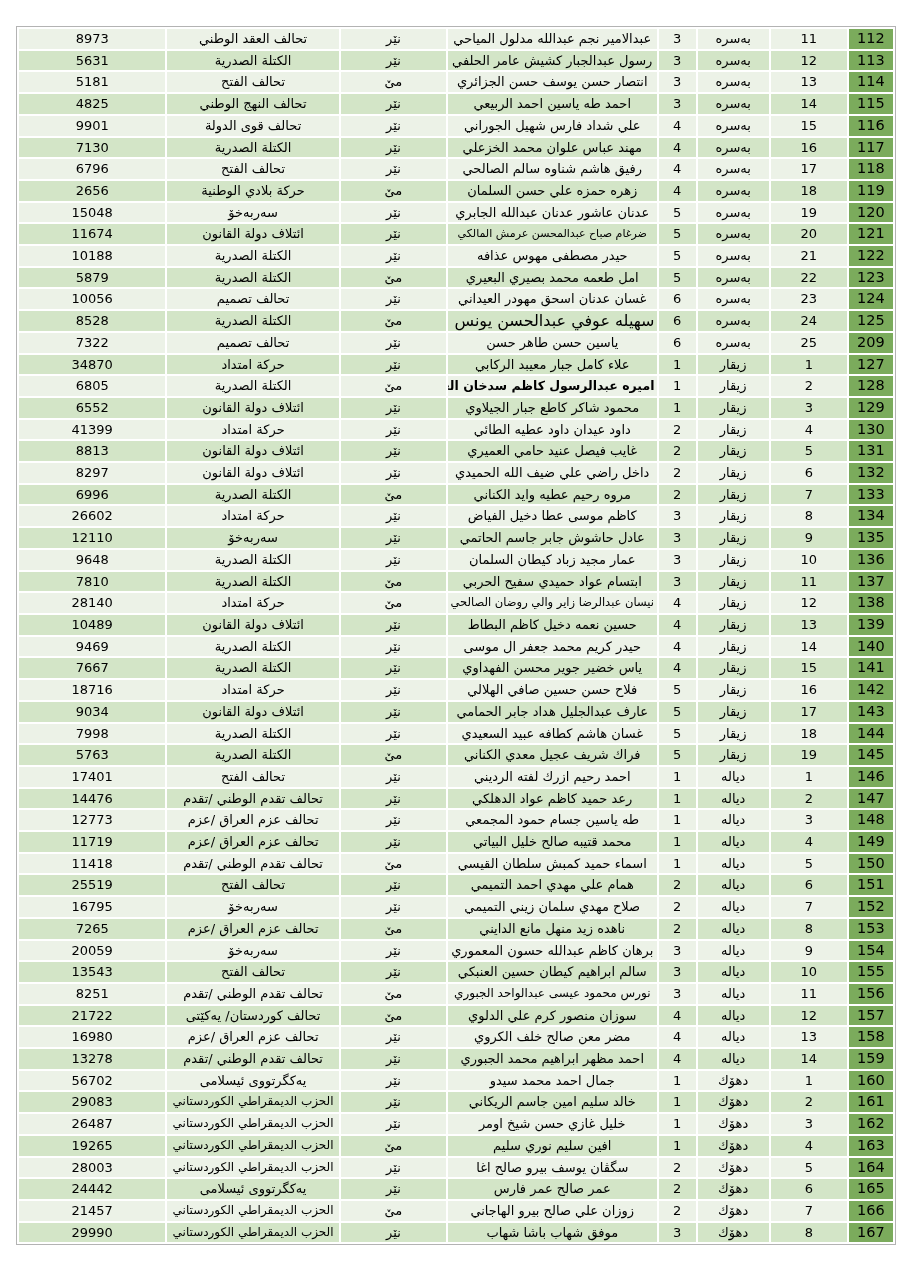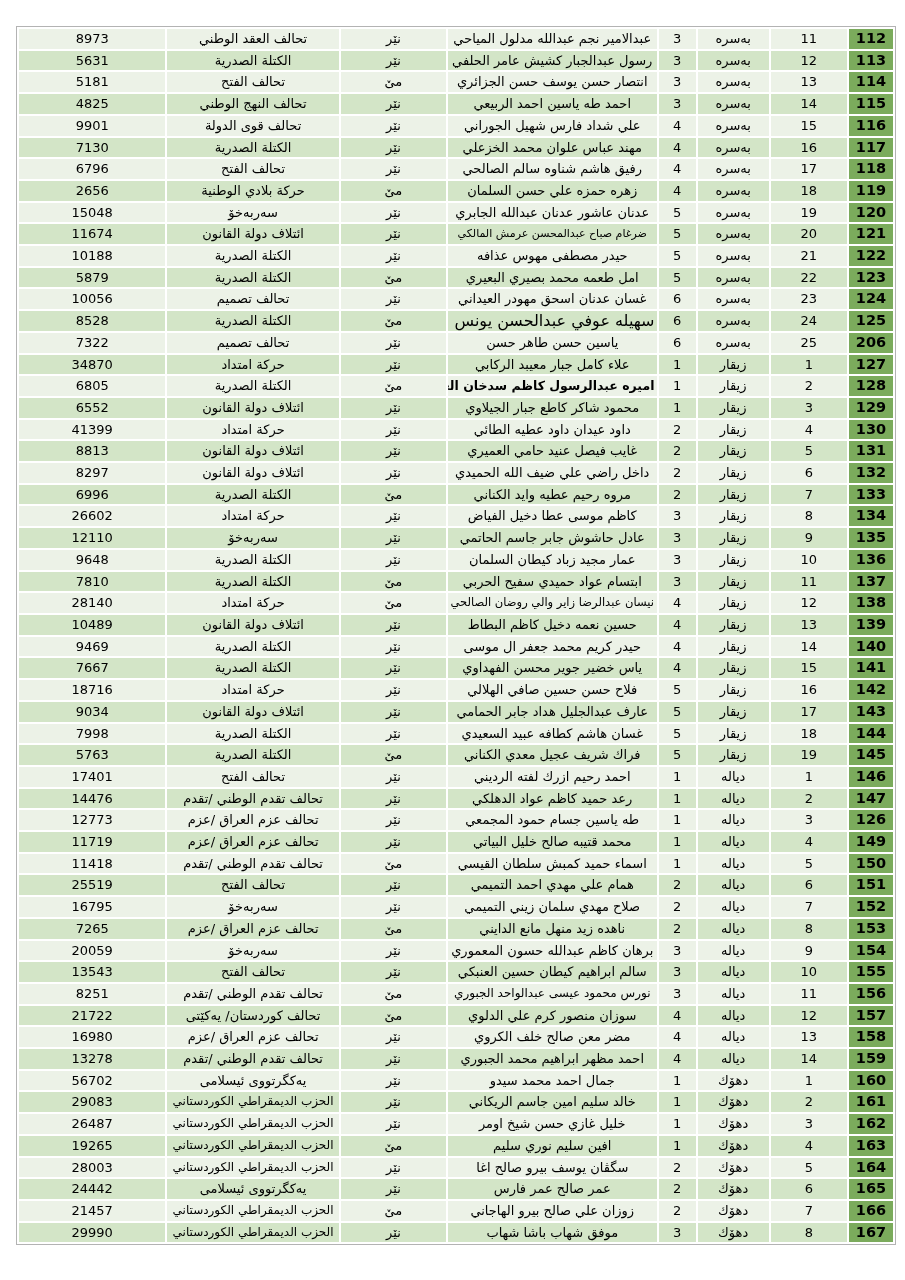--- a/index.html
+++ b/index.html
@@ -17,21 +17,21 @@
     outline:1px solid #b3b3b3;
     background:#ffffff;
   }
   table.results td{
     height:19.7px;padding:0 2px;text-align:center;vertical-align:middle;
     font-size:13px;line-height:19.7px;white-space:nowrap;overflow:hidden;
   }
   tr:nth-child(odd) td{background:#ecf2e7;}
   tr:nth-child(even) td{background:#d3e5c7;}
   table.results td.id-cell{
-    background:#7bab5c !important;font-weight:bold;font-size:14.5px;margin-top:44px;
+    background:#7bab5c !important;font-weight:normal;font-size:14.5px;margin-top:44px;
   }
   td.seq-cell, td.district-cell, td.votes-cell{font-size:14px;}
   td.name-cell, td.party-cell, td.governorate-cell, td.gender-cell{font-size:13px;}
 </style>
 </head>
 <body>
 
 <div class="table-wrap">
   <table class="results">
     <colgroup>
@@ -179,21 +179,21 @@
           <td class="id-cell">125</td>
           <td class="seq-cell">24</td>
           <td class="governorate-cell">بەسرە</td>
           <td class="district-cell">6</td>
           <td class="name-cell" style="font-size: 16px;">سهيله عوفي عبدالحسن يونس العجرش</td>
           <td class="gender-cell">مێ</td>
           <td class="party-cell">الكتلة الصدرية</td>
           <td class="votes-cell">8528</td>
         </tr>
         <tr>
-          <td class="id-cell">206</td>
+          <td class="id-cell">209</td>
           <td class="seq-cell">25</td>
           <td class="governorate-cell">بەسرە</td>
           <td class="district-cell">6</td>
           <td class="name-cell">ياسين حسن طاهر حسن</td>
           <td class="gender-cell">نێر</td>
           <td class="party-cell">تحالف تصميم</td>
           <td class="votes-cell">7322</td>
         </tr>
         <tr>
           <td class="id-cell">127</td>
@@ -399,21 +399,21 @@
           <td class="id-cell">147</td>
           <td class="seq-cell">2</td>
           <td class="governorate-cell">دياله</td>
           <td class="district-cell">1</td>
           <td class="name-cell">رعد حميد كاظم عواد الدهلكي</td>
           <td class="gender-cell">نێر</td>
           <td class="party-cell">تحالف تقدم الوطني /تقدم</td>
           <td class="votes-cell">14476</td>
         </tr>
         <tr>
-          <td class="id-cell">126</td>
+          <td class="id-cell">148</td>
           <td class="seq-cell">3</td>
           <td class="governorate-cell">دياله</td>
           <td class="district-cell">1</td>
           <td class="name-cell">طه ياسين جسام حمود المجمعي</td>
           <td class="gender-cell">نێر</td>
           <td class="party-cell">تحالف عزم العراق /عزم</td>
           <td class="votes-cell">12773</td>
         </tr>
         <tr>
           <td class="id-cell">149</td>

